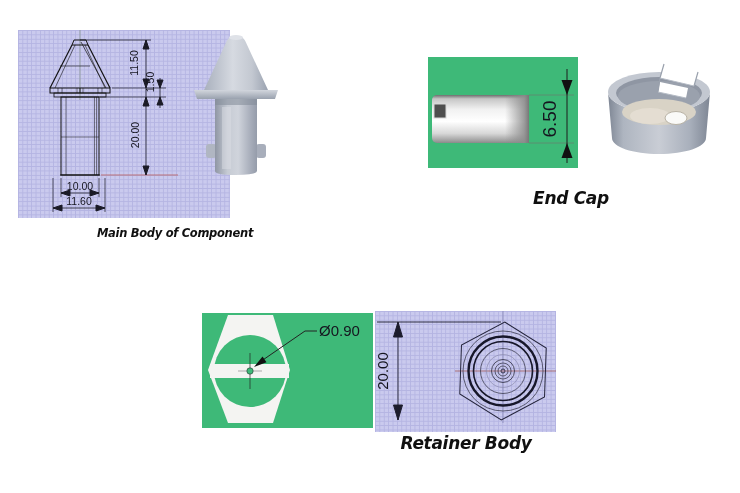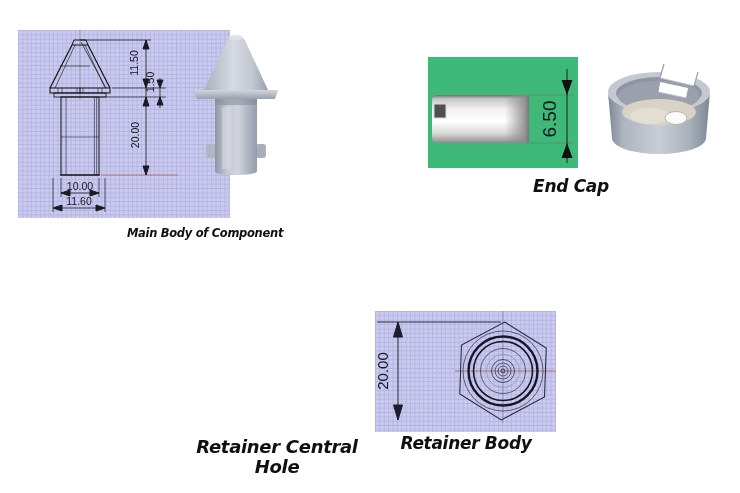--- a/index.html
+++ b/index.html
@@ -130,21 +130,21 @@
     <path d="M45,3 C40,3 37,5 35.5,8.5 L13,57 L77,57 L54.5,8.5 C53,5 50,3 45,3 Z" fill="url(#coneG)"></path>
     <ellipse cx="45" cy="4.5" rx="7" ry="2.5" fill="#dfe2e8"></ellipse>
     <path d="M3,57 L87,57 L84,66 L6,66 Z" fill="url(#flanG)"></path>
     <rect x="15" y="111" width="10" height="14" rx="3" fill="#b0b6c2"></rect>
     <rect x="65" y="111" width="10" height="14" rx="3" fill="#a8aebb"></rect>
     <path d="M24,66 h42 v72 q0,4 -21,4 q-21,0 -21,-4 Z" fill="url(#bodyG)"></path>
     <rect x="24" y="66" width="42" height="6" fill="#828a98" opacity="0.55"></rect>
     <rect x="31" y="74" width="9" height="62" fill="#dde0e6" opacity="0.45"></rect>
   </svg>
 
-  <div class="caption" style="left:95px;top:227px;width:160px;font-size:11.5px;margin-left:30px;">Main Body of Component</div>
+  <div class="caption" style="left:95px;top:227px;width:160px;font-size:11.5px;">Main Body of Component</div>
 
   <div class="greenbox" style="left:428px;top:57px;width:150px;height:111px;">
     <svg class="overlay" width="150" height="111" viewBox="0 0 150 111">
       <defs>
         <linearGradient id="cylG" x1="0" y1="0" x2="0" y2="1">
           <stop offset="0" stop-color="#6e6e6e"></stop>
             <stop offset="0.08" stop-color="#c6c6c6"></stop>
           <stop offset="0.3" stop-color="#f1f1f1"></stop>
             <stop offset="0.55" stop-color="#ffffff"></stop>
           <stop offset="0.8" stop-color="#d8d8d8"></stop>
@@ -189,24 +189,39 @@
     <ellipse cx="50" cy="56" rx="20" ry="8" fill="#e6e0d4" opacity="0.8"></ellipse>
     <ellipse cx="76" cy="58" rx="11" ry="6.5" fill="#fafaf8" stroke="#b9b3a6" stroke-width="1"></ellipse>
     <g>
       <polygon points="64,4 98,12 94,26 60,18" fill="#ffffff"></polygon>
       <polygon points="60,22 88,28 86,38 58,32" fill="#ffffff"></polygon>
       <path d="M64,4 L60,18 L58,32 M94,26 L98,12" stroke="#9aa1ad" stroke-width="1.2" fill="none"></path>
       <path d="M60,18 L94,26 M58,32 L86,38" stroke="#b6bcc6" stroke-width="1" fill="none"></path>
     </g>
   </svg>
 
-  <div class="caption" style="left:501px;top:177px;width:140px;font-size:17px;text-align:center;">End Cap</div>
-
-
-  <div class="caption" style="left:177px;top:437px;width:200px;font-size:18px;">Retainer Central Hole</div>
+  <div class="caption" style="left:501px;top:189px;width:140px;font-size:17px;text-align:center;">End Cap</div>
+
+  <div class="greenbox" style="left:202px;top:313px;width:171px;height:115px;">
+    <svg class="overlay" width="171" height="115" viewBox="0 0 171 115">
+      <polygon points="6,57 26,2 71,2 88,57 71,110 26,110" fill="#f4f4f2"></polygon>
+      <circle cx="48" cy="58" r="36" fill="#3eb978"></circle>
+      <rect x="8" y="51" width="79" height="14" fill="#f4f4f2"></rect>
+      <line x1="48" y1="40" x2="48" y2="76" stroke="#222" stroke-width="0.8" opacity="0.85"></line>
+      <line x1="36" y1="58" x2="60" y2="58" stroke="#222" stroke-width="0.5" opacity="0.7"></line>
+      <circle cx="48" cy="58" r="3.2" fill="#3eb978" stroke="#1a1a1a" stroke-width="0.5"></circle>
+      <g>
+        <line x1="55" y1="51" x2="103" y2="18" stroke="#222" stroke-width="1"></line>
+        <line x1="103" y1="18" x2="115" y2="18" stroke="#222" stroke-width="1"></line>
+        <polygon points="52,54 64.5,49.2 60.5,43.6" fill="#111"></polygon>
+      </g>
+      <text x="117" y="23" font-size="15" fill="#101010">Ø0.90</text>
+    </svg>
+  </div>
+
 
   <div class="paper" style="left:375px;top:311px;width:181px;height:121px;">
     <svg class="overlay" width="181" height="121" viewBox="0 0 181 121">
       <line x1="128" y1="0" x2="128" y2="112" stroke="#8080ac" stroke-width="0.7"></line>
       <line x1="80" y1="60" x2="181" y2="60" stroke="#a05555" stroke-width="0.8"></line>
       <g transform="rotate(2 128 60)">
         <polygon points="128,11 170.4,35.5 170.4,84.5 128,109 85.6,84.5 85.6,35.5" fill="none" stroke="#23233a" stroke-width="1"></polygon>
       </g>
       <g fill="none">
         <circle cx="128" cy="60" r="40" stroke="#3c3c50" stroke-width="0.8"></circle>

